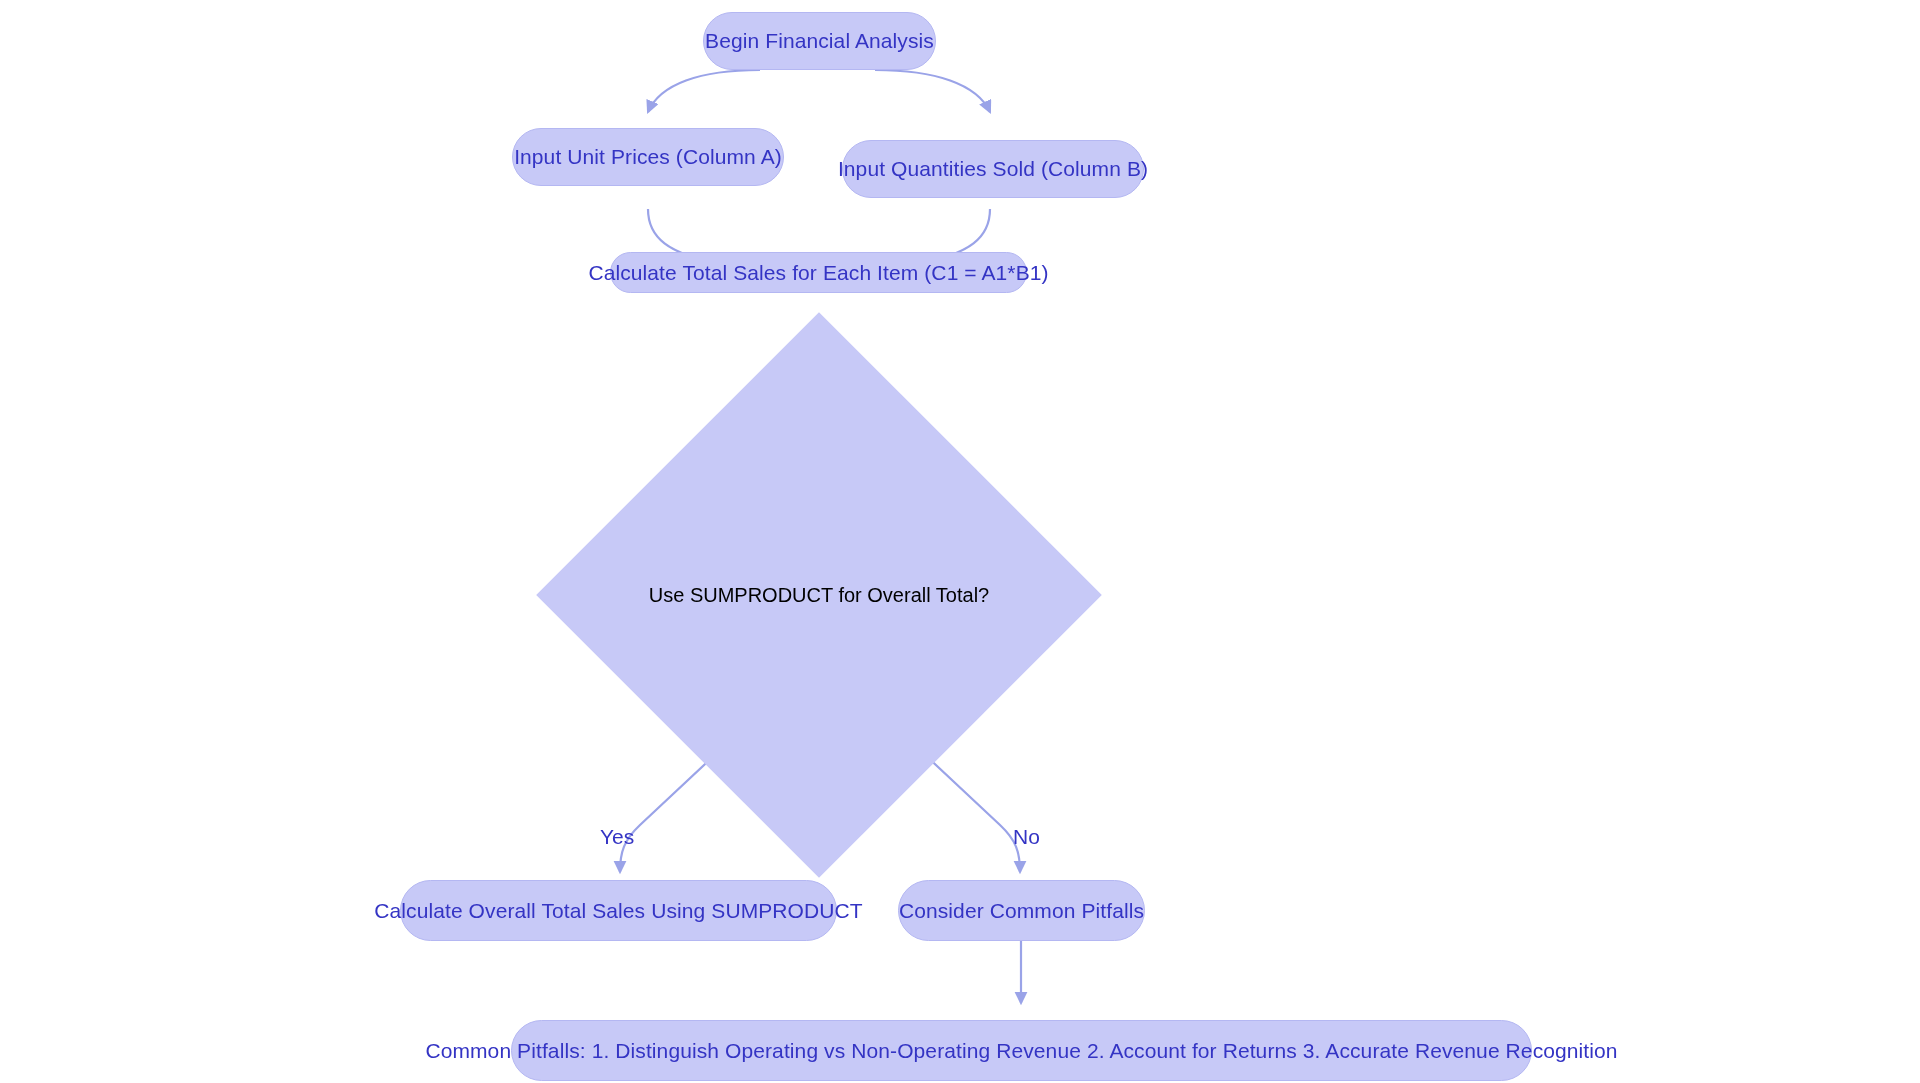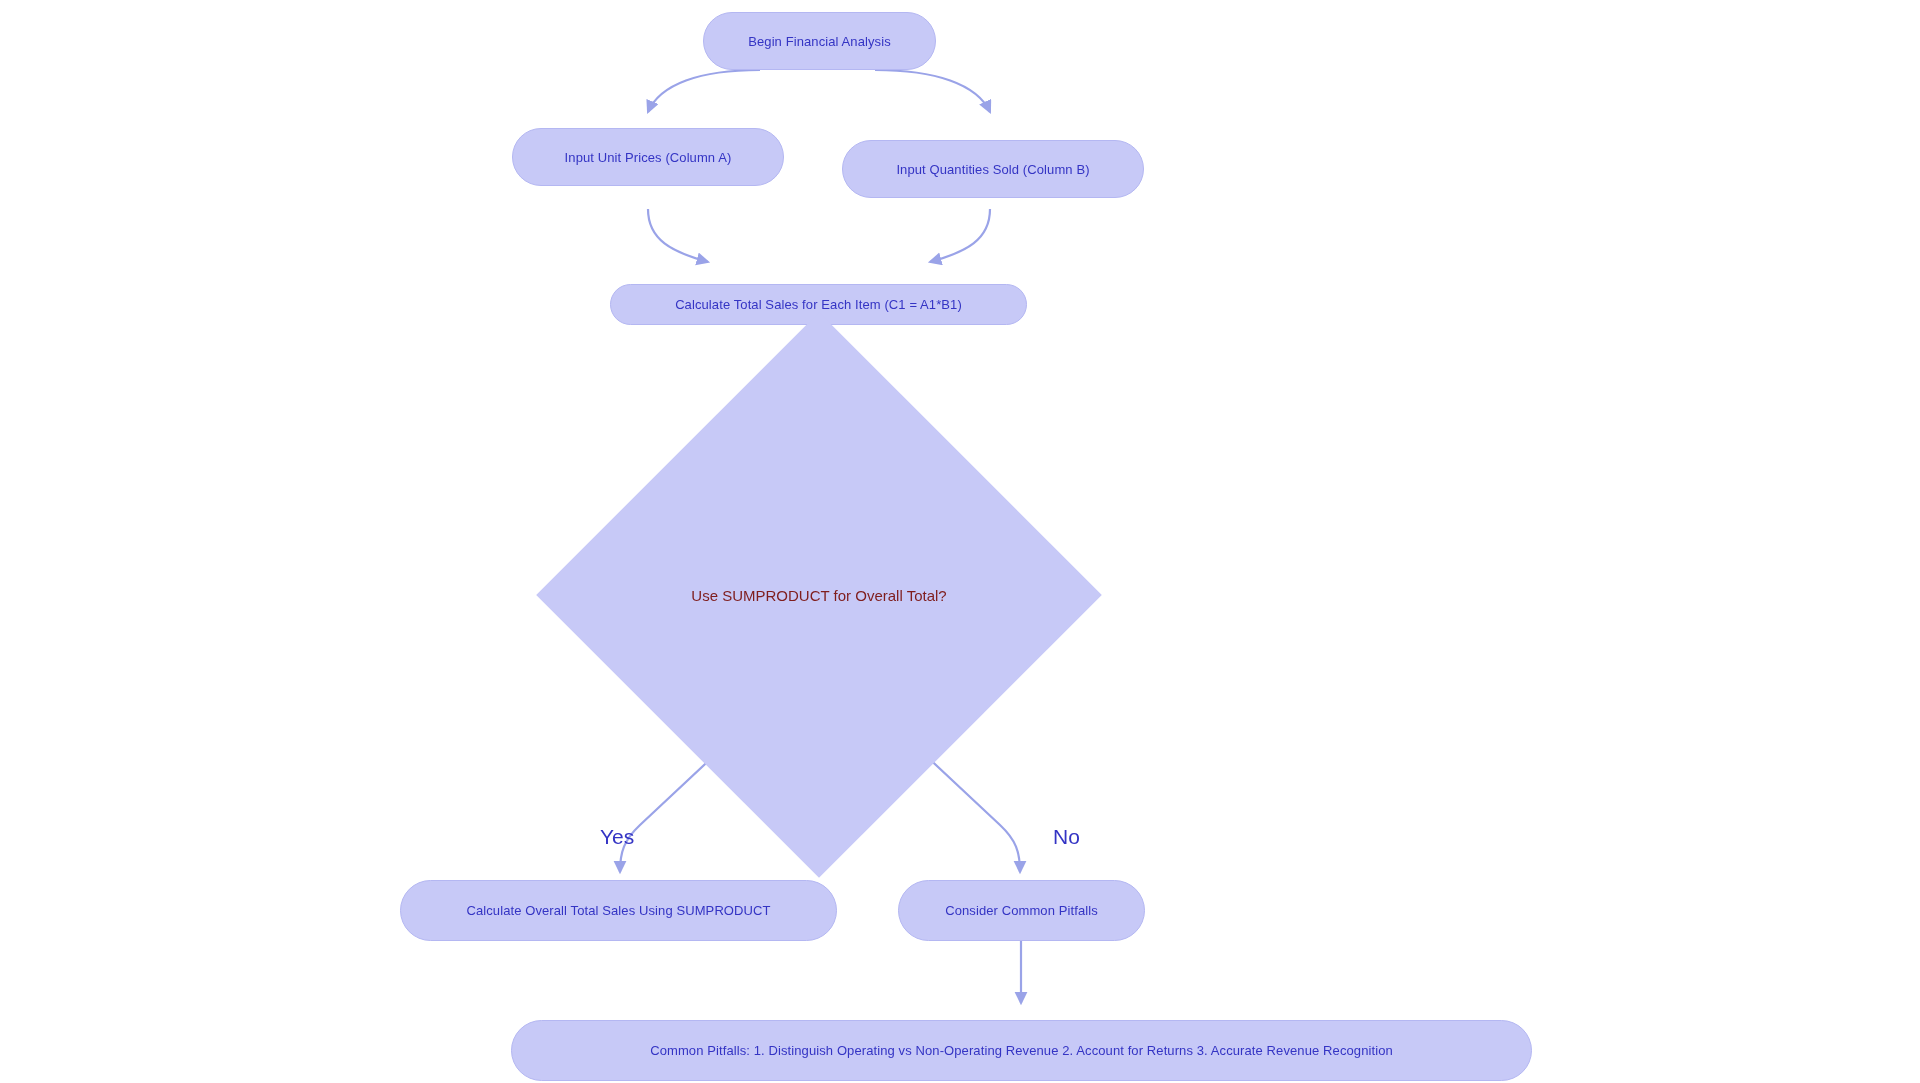--- a/index.html
+++ b/index.html
@@ -31,35 +31,35 @@
   .node {
     position: absolute;
     box-sizing: border-box;
     background: #c7c9f7;
     border: 1px solid #b4b7f2;
     border-radius: 38px;
     display: flex;
     align-items: center;
     justify-content: center;
     color: #3434c4;
-    font-size: 13px;
+    font-size: 21px;
     font-family: "Liberation Sans", sans-serif;
     letter-spacing: 0.1px;
     white-space: nowrap;
   }
   .node-decision {
     position: absolute;
     background: transparent;
     border: none;
     border-radius: 0;
     display: flex;
     align-items: center;
     justify-content: center;
-    color: #7f1d1d;
-    font-size: 15px;
+    color: #000000;
+    font-size: 20px;
     white-space: nowrap;
   }
   .diamond-shape {
     position: absolute;
     top: 0; left: 0;
     width: 100%;
     height: 100%;
     background: #c7c9f7;
     transform: rotate(45deg);
   }
@@ -109,32 +109,32 @@
   </div>
 
   <div class="node" style="left:512px; top:128px; width:272px; height:58px;">
     <span>Input Unit Prices (Column A)</span>
   </div>
 
   <div class="node" style="left:842px; top:140px; width:302px; height:58px;">
     <span>Input Quantities Sold (Column B)</span>
   </div>
 
-  <div class="node" style="left:610px; top:284px; width:417px; height:41px;">
+  <div class="node" style="left:610px; top:252px; width:417px; height:41px;">
     <span>Calculate Total Sales for Each Item (C1 = A1*B1)</span>
   </div>
 
   <div class="node-decision" style="left:619px; top:395px; width:400px; height:400px;">
     <span class="diamond-shape"></span>
     <span class="decision-label">Use SUMPRODUCT for Overall Total?</span>
   </div>
 
   <div class="edge-label" style="left:600px; top:825px;">Yes</div>
 
-  <div class="edge-label" style="left:1013px; top:825px;margin-left:40px;">No</div>
+  <div class="edge-label" style="left:1013px; top:825px;">No</div>
 
   <div class="node" style="left:898px; top:880px; width:247px; height:61px;">
     <span>Consider Common Pitfalls</span>
   </div>
 
   <div class="node" style="left:400px; top:880px; width:437px; height:61px;">
     <span>Calculate Overall Total Sales Using SUMPRODUCT</span>
   </div>
 
   <div class="node" style="left:511px; top:1008px; width:1021px; height:61px;margin-top:12px;">

